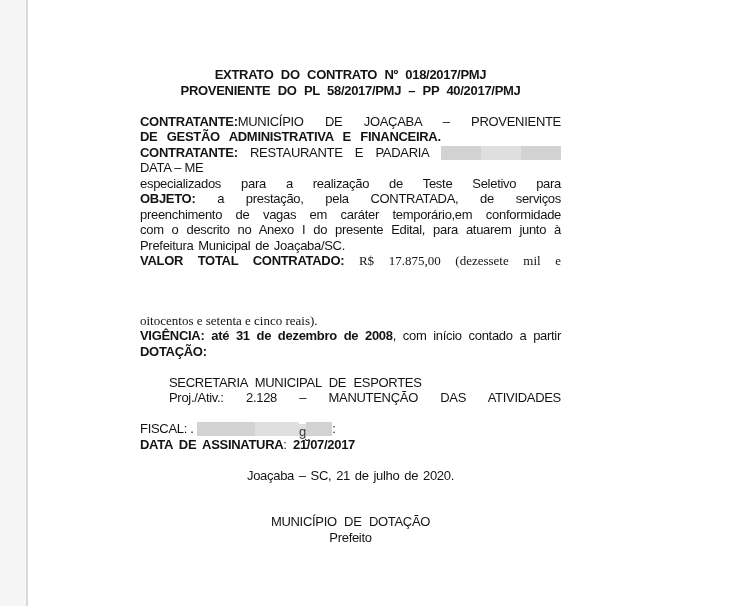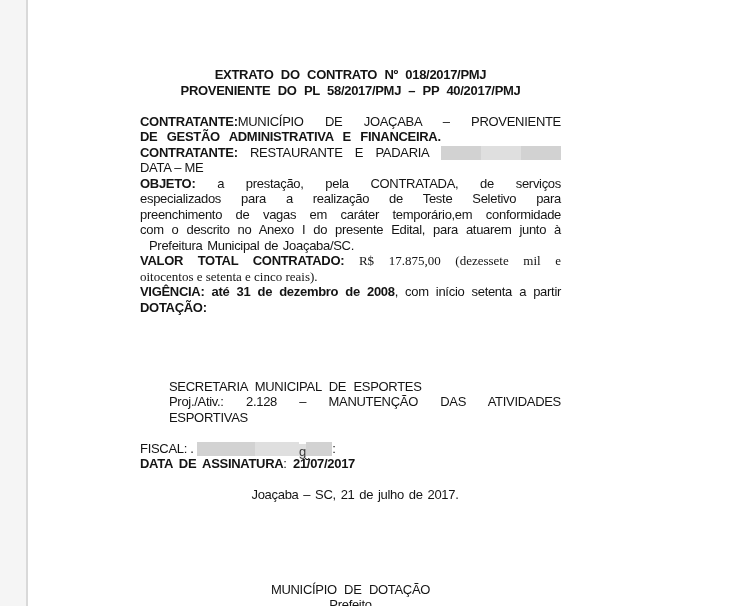--- a/index.html
+++ b/index.html
@@ -12,26 +12,26 @@
     background:#f5f5f5;border-right:2px solid #d9d9d9;
   }
   .doc{
     position:absolute;left:140px;top:67px;width:421px;
     font-size:13px;line-height:15.5px;letter-spacing:-0.3px;
   }
   .line{height:15.5px;}
   .j{text-align:justify;text-align-last:justify;}
   .c{text-align:center;text-align-last:center;}
   .b{font-weight:bold;}
-  .serif{font-family:"Liberation Serif",serif;letter-spacing:0;}
+  .serif{font-family:"Liberation Serif",serif;letter-spacing:0;margin-top:44px;}
   .indent{padding-left:29px;}
   .title{word-spacing:4px;}
-  .ws1{word-spacing:1.5px;margin-left:9px;}
+  .ws1{word-spacing:1.5px;}
   .ws3{word-spacing:3px;}
-  .ws4{word-spacing:4px;margin-top:48px;}
+  .ws4{word-spacing:4px;}
   .ws6{word-spacing:6px;font-weight:bold;}
   .redact-group{font-size:0;letter-spacing:0;}
   .redact{display:inline-block;height:14px;vertical-align:-3px;}
   .rd{background:#d2d2d2;}
   .rl{background:#dfdfdf;}
   .w40{width:40px;}
   .w58{width:58px;}
   .w44{width:44px;}
   .w26{width:26px;}
   .ghost{font-size:13px;color:#3a3a3a;background:#dfdfdf;display:inline-block;height:14px;vertical-align:-3px;}
@@ -46,44 +46,43 @@
   <div class="line c b title">EXTRATO DO CONTRATO Nº 018/2017/PMJ</div>
   <div class="line c b title">PROVENIENTE DO PL 58/2017/PMJ – PP 40/2017/PMJ</div>
   <div class="line"></div>
 
   <div class="line j"><span class="b">CONTRATANTE:</span><span>MUNICÍPIO DE JOAÇABA – PROVENIENTE</span></div>
   <div class="line ws6">DE GESTÃO ADMINISTRATIVA E FINANCEIRA.</div>
 
   <div class="line j"><span class="b">CONTRATANTE:</span> <span>RESTAURANTE E PADARIA</span> <span class="redact-group"><span class="redact rd w40"></span><span class="redact rl w40"></span><span class="redact rd w40"></span></span></div>
   <div class="line">DATA – ME</div>
 
+  <div class="line j">especializados para a realização de Teste Seletivo para</div>
   <div class="line j"><span class="b">OBJETO:</span> <span>a prestação, pela CONTRATADA, de serviços</span></div>
-  <div class="line j">especializados para a realização de Teste Seletivo para</div>
   <div class="line j">preenchimento de vagas em caráter temporário,em conformidade</div>
   <div class="line j">com o descrito no Anexo I do presente Edital, para atuarem junto à</div>
   <div class="line ws1">Prefeitura Municipal de Joaçaba/SC.</div>
 
   <div class="line j"><span class="b">VALOR TOTAL CONTRATADO:</span> <span class="serif">R$ 17.875,00 (dezessete mil e</span></div>
   <div class="line serif">oitocentos e setenta e cinco reais).</div>
 
-  <div class="line j"><span class="b">VIGÊNCIA: até 31 de dezembro de 2008</span><span>, com início setenta a partir</span></div>
+  <div class="line j"><span class="b">VIGÊNCIA: até 31 de dezembro de 2008</span><span>, com início contado a partir</span></div>
 
   <div class="line"><span class="b">DOTAÇÃO:</span></div>
   <div class="line"></div>
 
   <div class="line indent ws4">SECRETARIA MUNICIPAL DE ESPORTES</div>
   <div class="line indent j">Proj./Ativ.: 2.128 – MANUTENÇÃO DAS ATIVIDADES</div>
-  <div class="line indent">ESPORTIVAS</div>
   <div class="line"></div>
 
   <div class="line"><span>FISCAL:</span> <span>.</span> <span class="redact-group"><span class="redact rd w58"></span><span class="redact rl w44"></span><span class="ghost">g</span><span class="redact rd w26"></span></span><span>:</span></div>
 
   <div class="line ws3"><span class="b">DATA DE ASSINATURA</span><span>: </span><span class="b">21̆/07/2017</span></div>
   <div class="line"></div>
 
-  <div class="line c ws1">Joaçaba – SC, 21 de julho de 2017.</div>
+  <div class="line c ws1">Joaçaba – SC, 21 de julho de 2020.</div>
   <div class="line"></div>
   <div class="line"></div>
 
   <div class="line c ws4">MUNICÍPIO DE DOTAÇÃO</div>
   <div class="line c">Prefeito</div>
 
 </div>
 
 </body></html>

